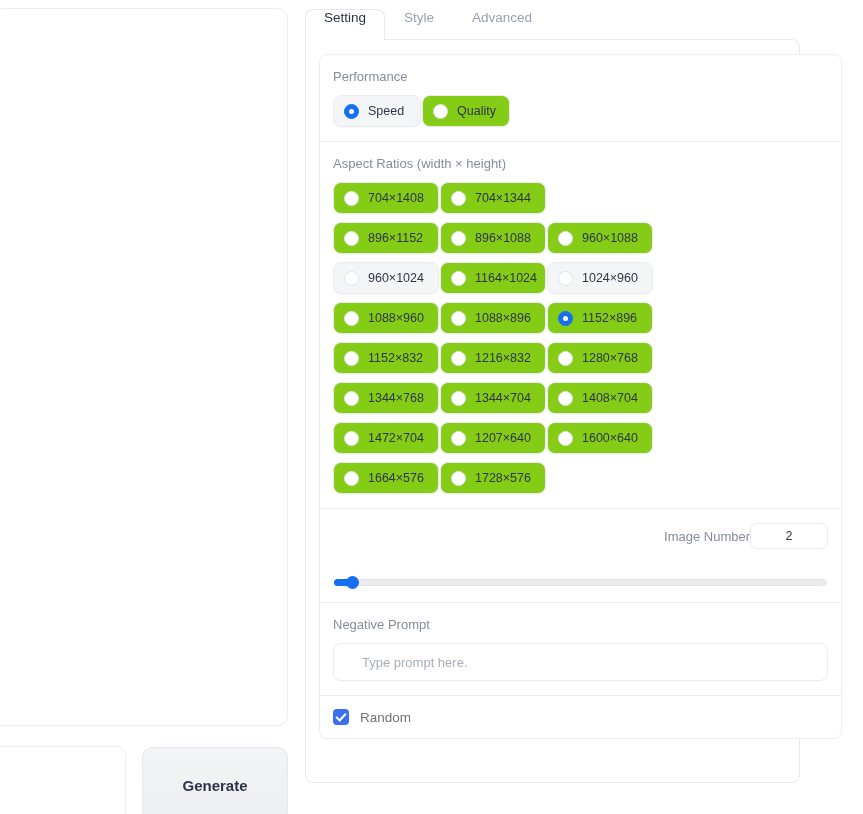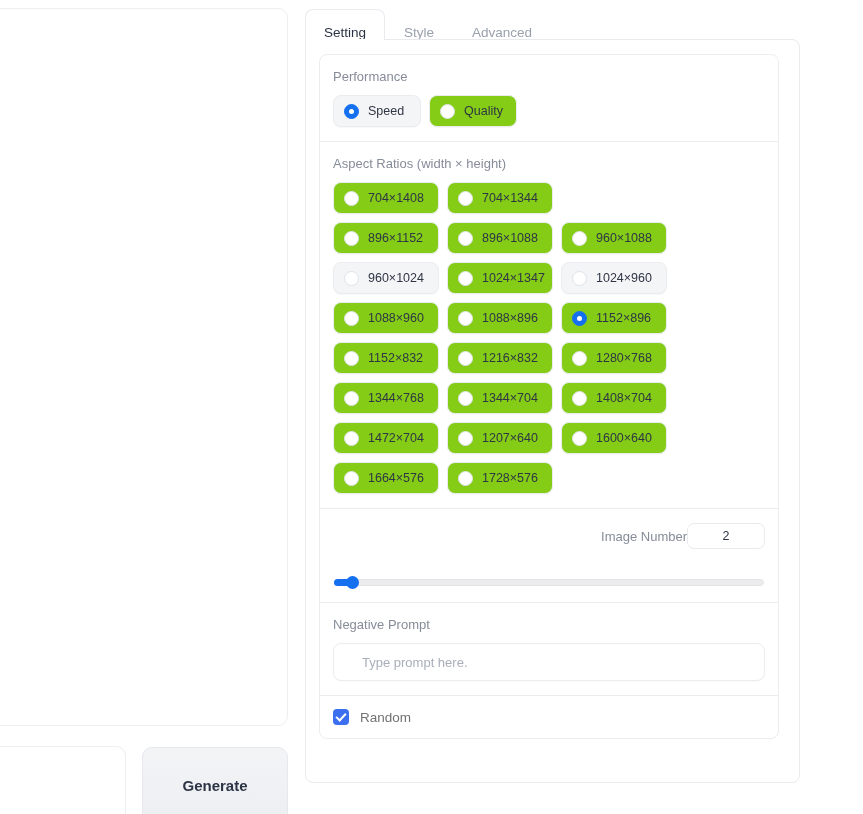--- a/index.html
+++ b/index.html
@@ -73,21 +73,21 @@
   .tabbar {
     position: relative;
     height: 31px;
     display: flex;
     align-items: flex-end;
   }
   .tab {
     height: 31px;
     padding: 0 18px;
     display: flex;
-    align-items: flex-end;
+    align-items: flex-start;
     font-size: 13.5px;
     color: #9aa0ad;
     cursor: pointer;
     border: 1px solid transparent;
     border-bottom: none;
     background: transparent;
     border-radius: 8px 8px 0 0;
     position: relative;
   }
   .tab.active {
@@ -112,21 +112,21 @@
     height: 744px;
     border: 1px solid #e8eaee;
     border-radius: 0 8px 8px 8px;
     background: #ffffff;
   }
 
   .inner-card {
     position: absolute;
     left: 13px;
     top: 14px;
-    width: 460px;
+    width: 523px;
     background: #ffffff;
     border: 1px solid #ededf0;
     border-radius: 8px;
     overflow: hidden;
   }
 
   .section {
     padding: 14px 13px 14px 13px;
     border-bottom: 1px solid #ededf0;
   }
@@ -135,21 +135,21 @@
   .section-label {
     font-size: 13px;
     color: #868c99;
     margin-bottom: 11px;
     font-family: "Liberation Sans", sans-serif;
   }
 
   
   .chip-row {
     display: flex;
-    gap: 8px;
+    gap: 1px;
     margin-bottom: 8px;
   }
   .chip-row:last-child { margin-bottom: 0; }
   .chip {
     display: flex;
     align-items: center;
     height: 32px;
     border: 1px solid #eaecef;
     border-radius: 8px;
     background: #84cc16;
@@ -355,21 +355,21 @@
                   <span>960×1088</span>
                 </div>
               </div>
               <div class="chip-row">
                 <div class="chip ratio hovered">
                   <span class="radio"></span>
                   <span>960×1024</span>
                 </div>
                 <div class="chip ratio">
                   <span class="radio"></span>
-                  <span>1024×1347</span>
+                  <span>1164×1024</span>
                 </div>
                 <div class="chip ratio hovered">
                   <span class="radio"></span>
                   <span>1024×960</span>
                 </div>
               </div>
               <div class="chip-row">
                 <div class="chip ratio">
                   <span class="radio"></span>
                   <span>1088×960</span>

